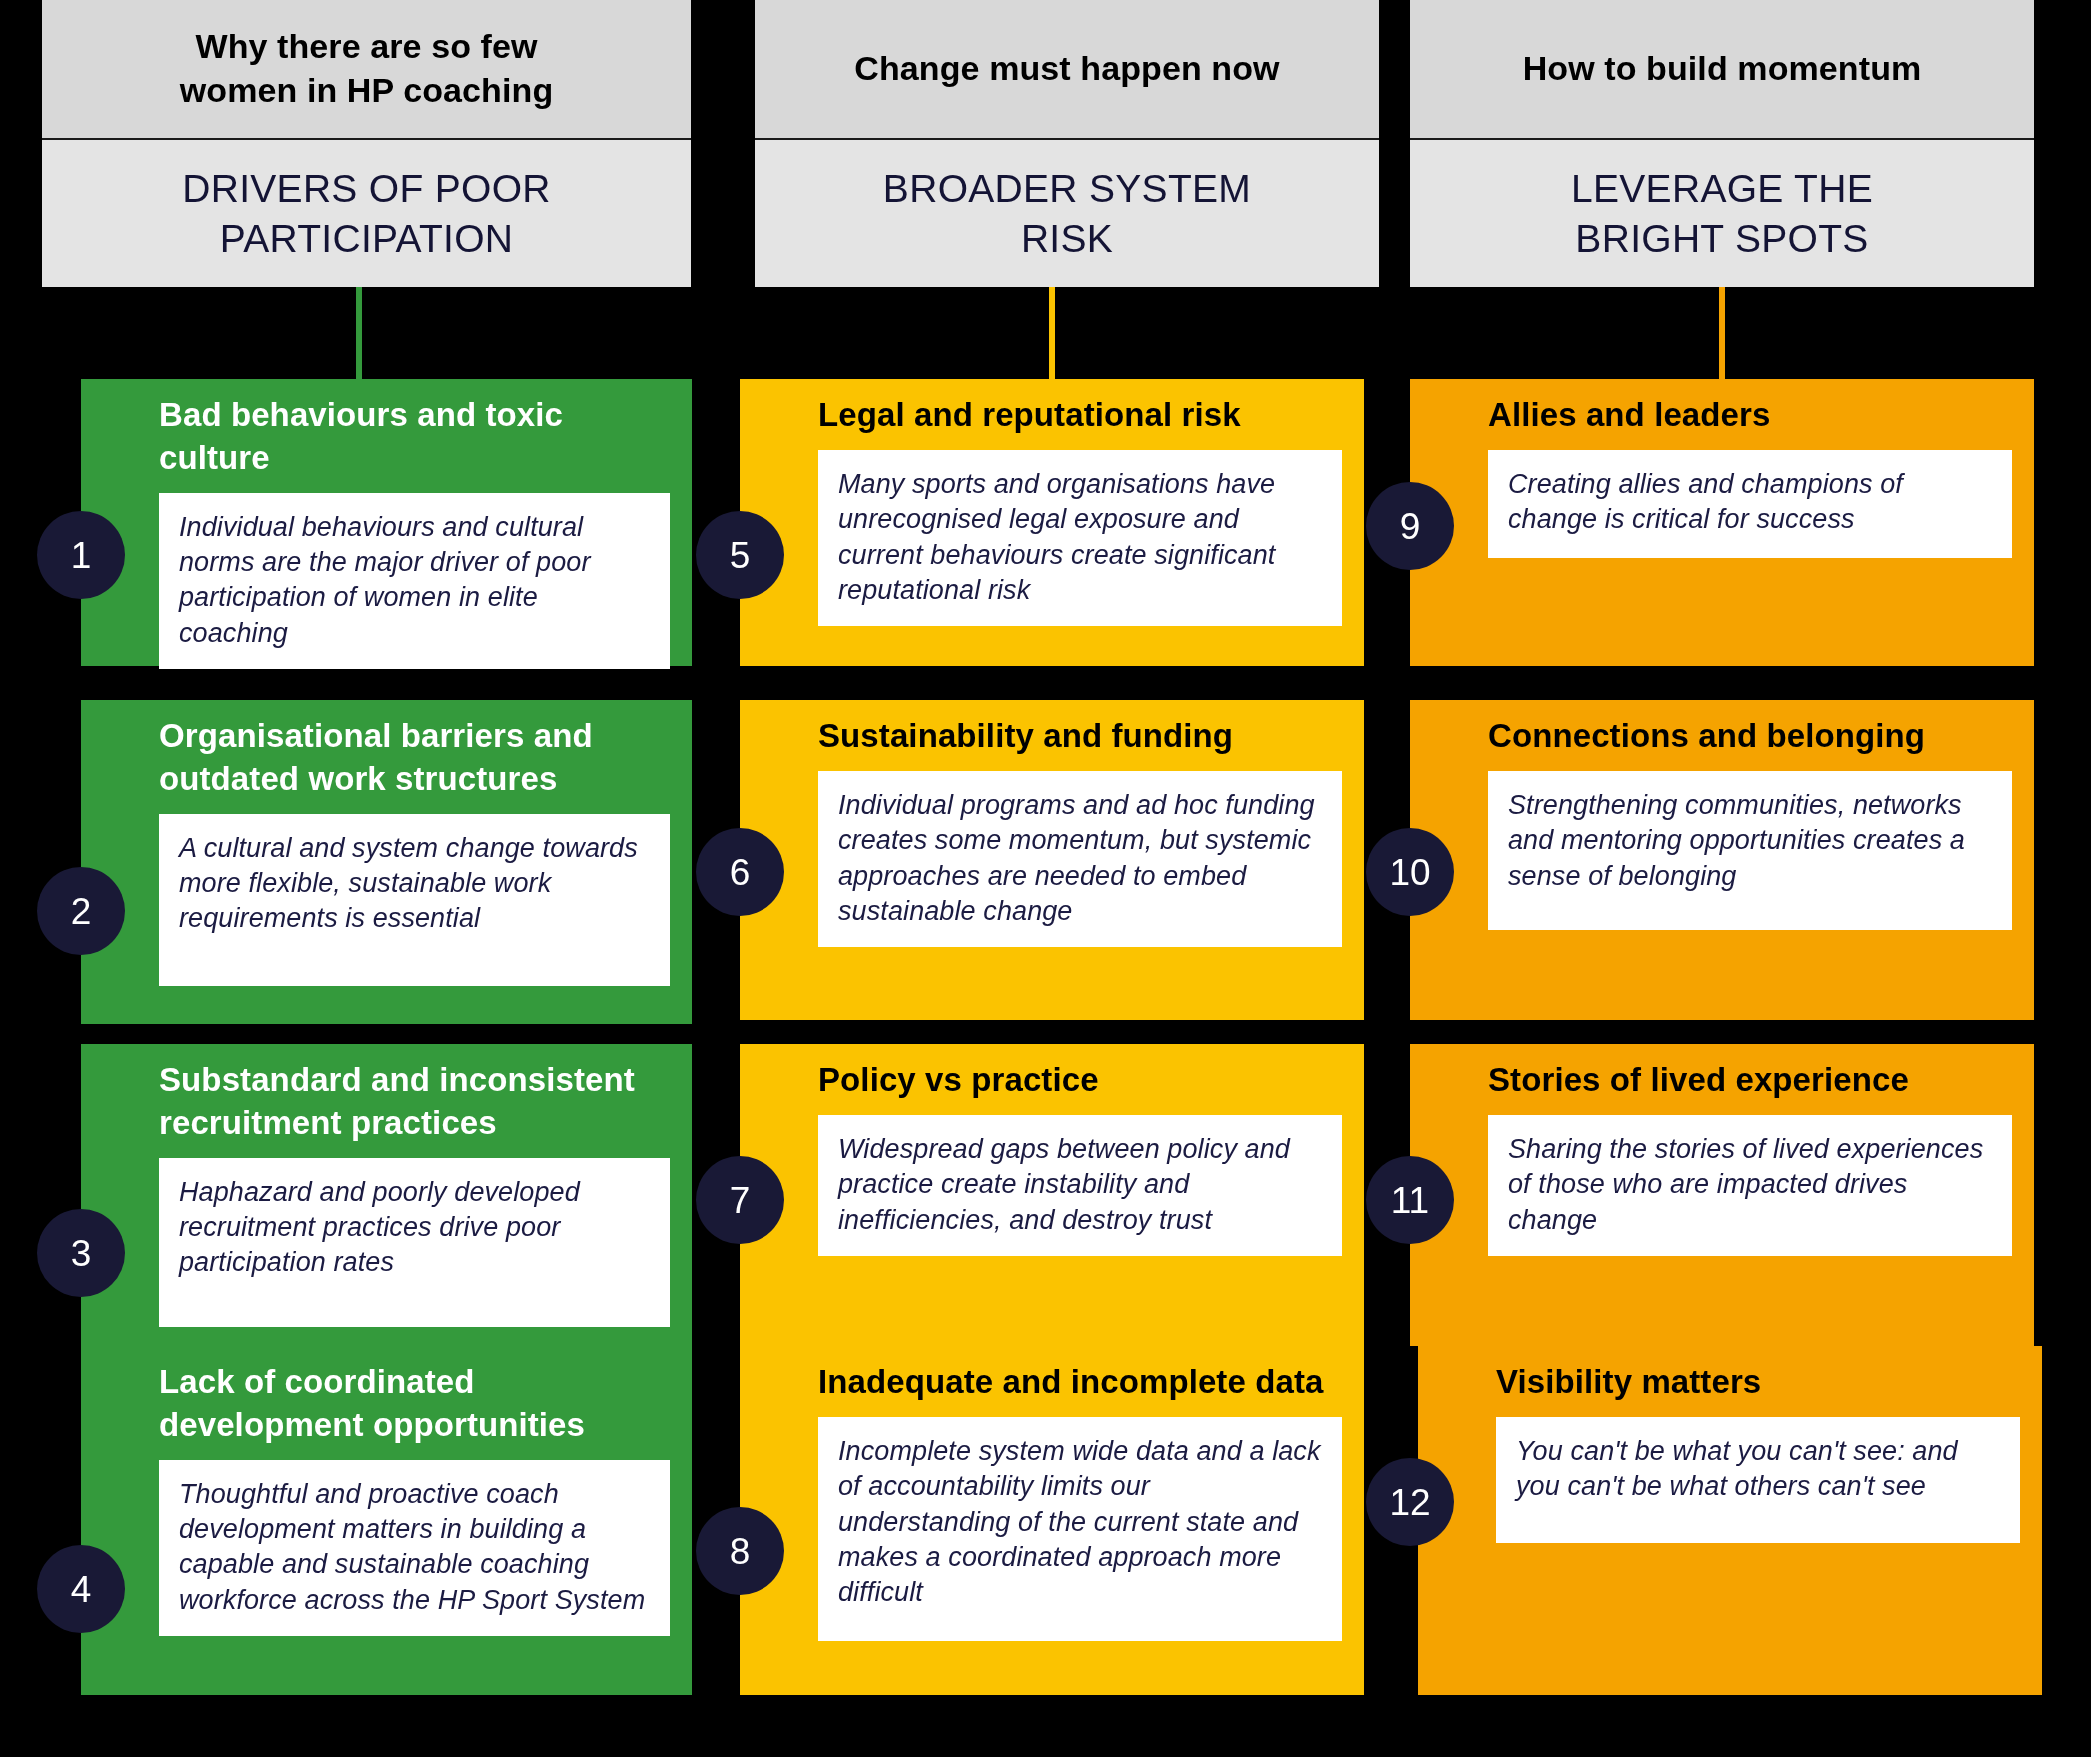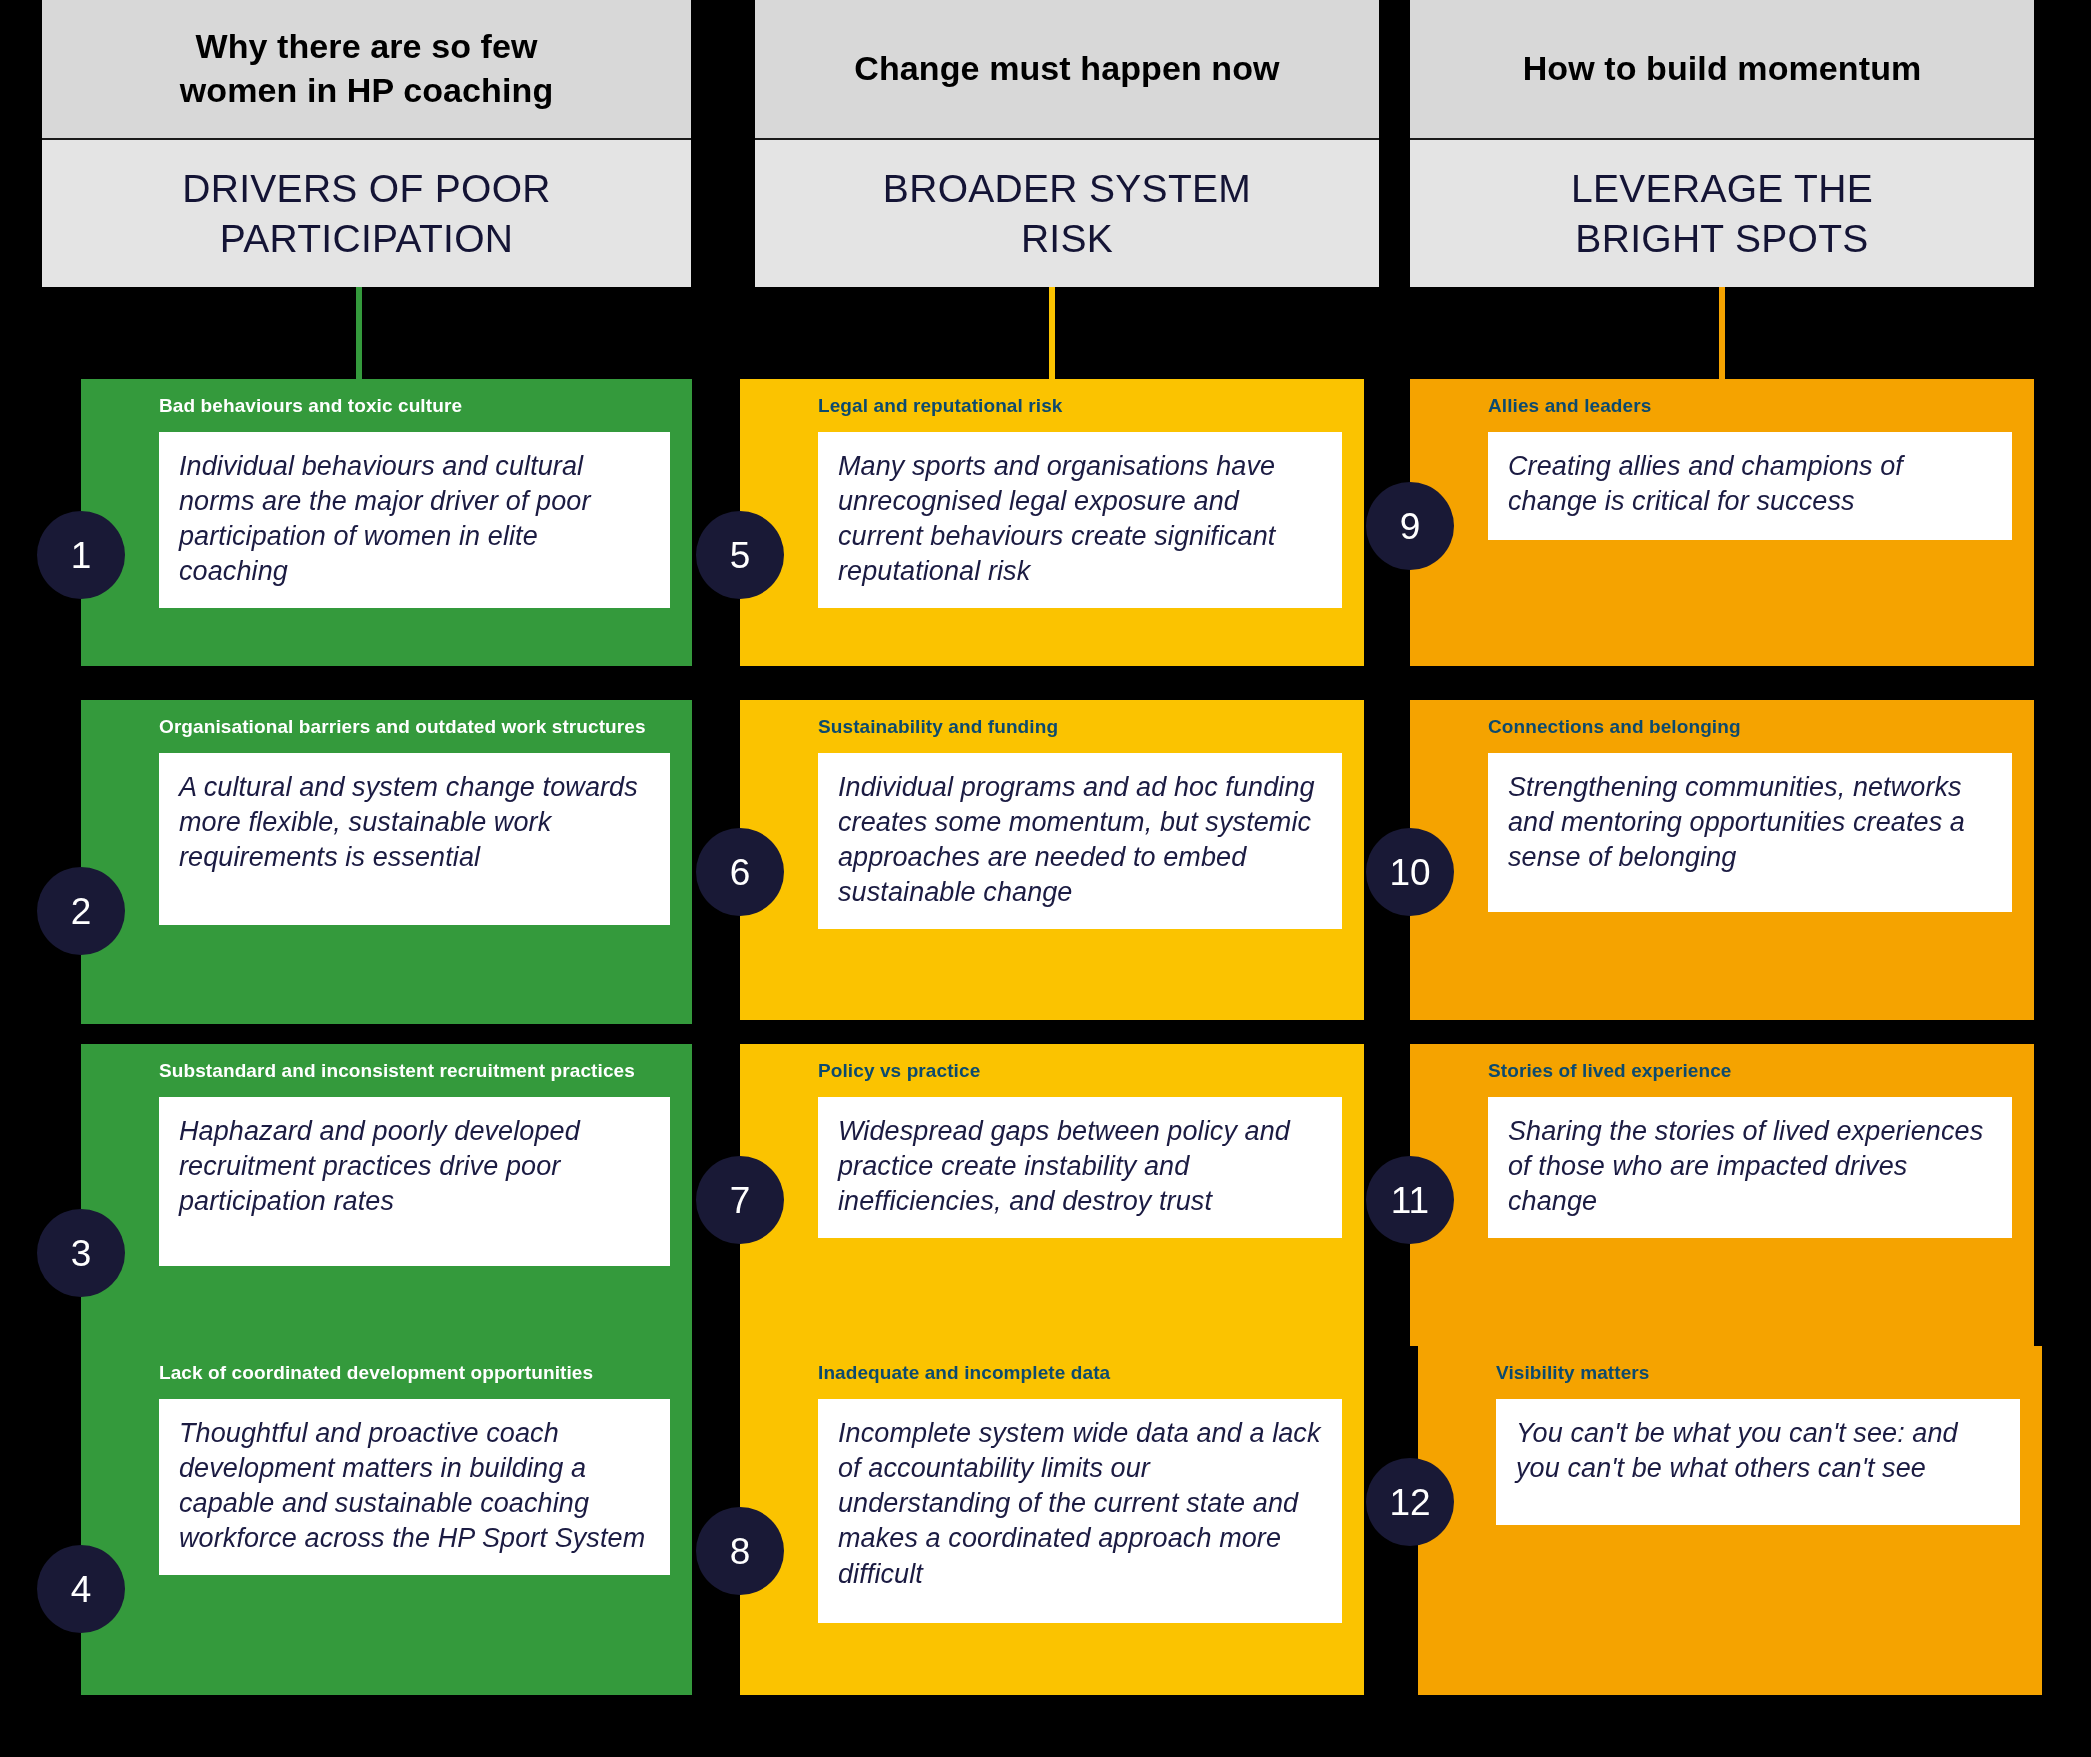--- a/index.html
+++ b/index.html
@@ -35,35 +35,35 @@
     text-align:center;display:block;letter-spacing:0.3px;
   }
 
   
   .connector{position:absolute;width:5.9px;}
   .card{
     position:absolute;box-sizing:border-box;
     padding:15px 22px 0 78px;
   }
   .card-title{
-    font-weight:700;font-size:19px;line-height:1.3;
+    font-weight:700;font-size:33px;line-height:1.3;
     margin:0 0 13.5px 0;letter-spacing:0.1px;
   }
   .card-body{
     background:#fff;box-sizing:border-box;
     padding:17px 20px 18.6px 20px;
   }
   .card-body p{
     margin:0;color:#1b1b42;font-style:italic;
     font-size:27px;line-height:1.30;letter-spacing:0.1px;
   }
 
   
   .t-light .card-title{color:#ffffff;}
-  .t-dark  .card-title{color:#0c4a6e;}
+  .t-dark  .card-title{color:#000000;}
 
   
   .badge{
     position:absolute;width:88px;height:88px;border-radius:50%;
     background:#191936;
     display:flex;align-items:center;justify-content:center;
     color:#fff;font-size:37px;font-weight:400;
     box-sizing:border-box;line-height:1;
   }
   .badge::before{

